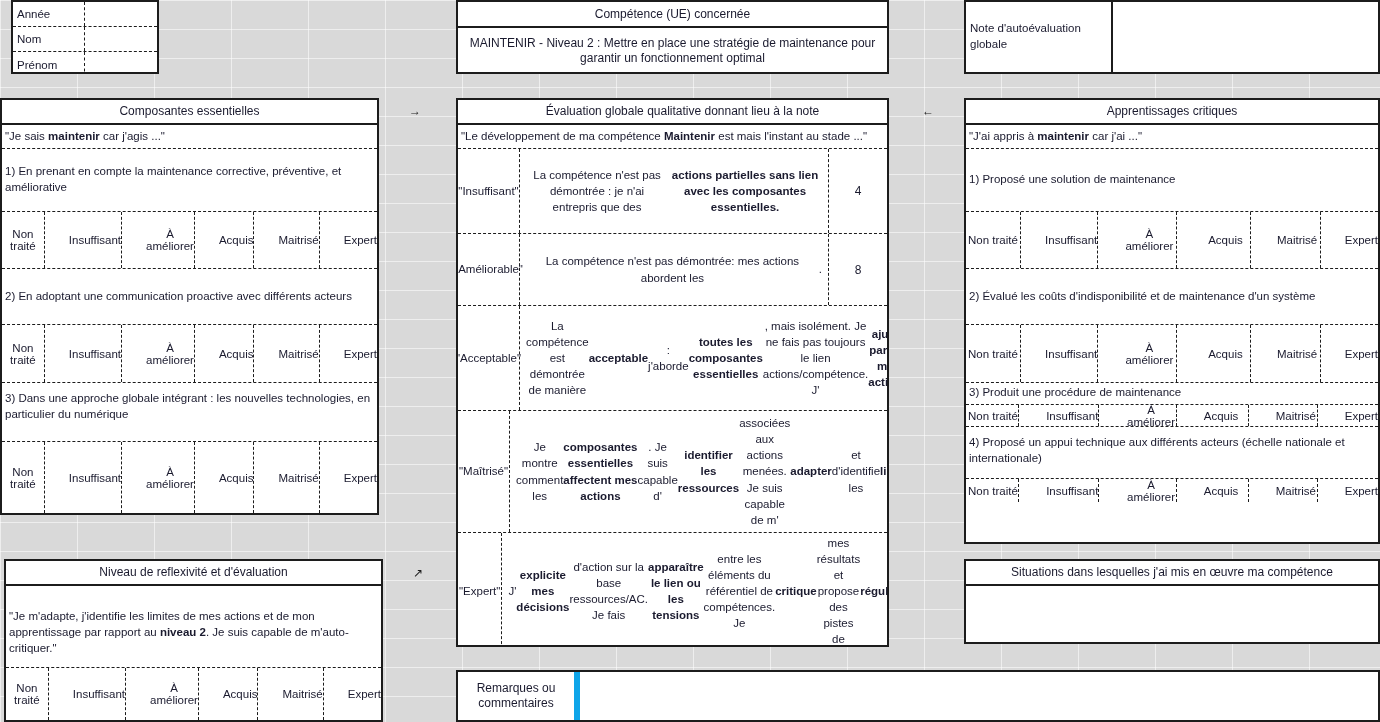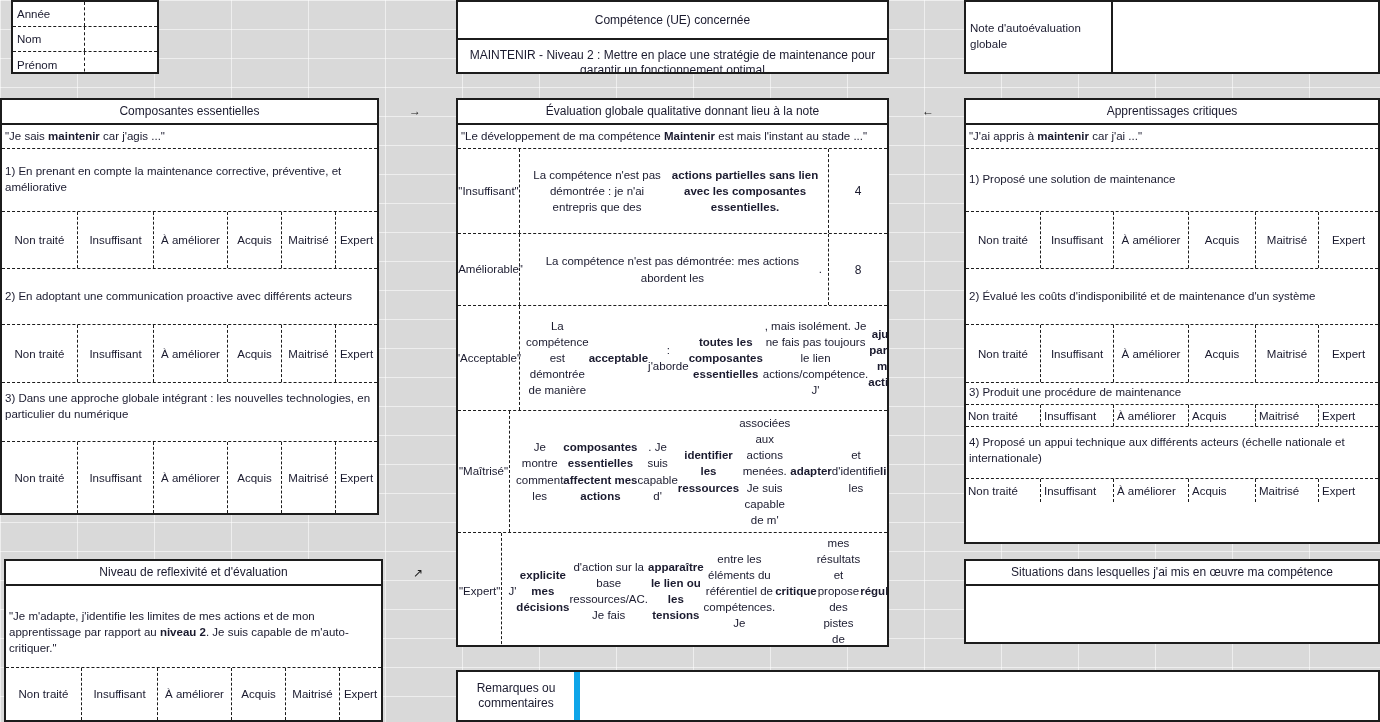--- a/index.html
+++ b/index.html
@@ -42,21 +42,21 @@
 
   
   .idrow { display: flex; height: 25px; align-items: center; }
   .idlab { width: 72px; font-size: 11.5px; padding-left: 4px; border-right: 1px dashed #1c1c1c; height: 100%; display: flex; align-items: center;}
   .idval { flex: 1; height: 100%; }
 
   
   .stmt { font-size: 11.5px; padding: 4px 2px 4px 3px; line-height: 1.3; }
 
   
-  .scale { display: flex; }
+  .scale { display: flex; gap: 24px; }
   .scale > div {
     font-size: 11.5px;
     display: flex; align-items: center; justify-content: center;
     border-right: 1px dashed #1c1c1c;
     text-align: center;
   }
   .scale > div:last-child { border-right: none; }
 
   
   .item { font-size: 11.5px; line-height: 1.35; padding: 4px 2px 4px 3px; display: flex; align-items: center; }
@@ -97,21 +97,21 @@
       <div class="idlab">Nom</div>
       <div class="idval"></div>
     </div>
     <div class="idrow">
       <div class="idlab">Prénom</div>
       <div class="idval"></div>
     </div>
   </div>
 
   <div class="blk" style="left:456px; top:0px; width:433px; height:74px;">
-    <div class="hdr solid-b" style="height:38px;">Compétence (UE) concernée</div>
+    <div class="hdr solid-b" style="height:26px;">Compétence (UE) concernée</div>
     <div class="hdr" style="height:46px; padding:2px 10px;">MAINTENIR - Niveau 2 : Mettre en place une stratégie de maintenance pour garantir un fonctionnement optimal</div>
   </div>
 
   <div class="blk" style="left:964px; top:0px; width:416px; height:74px;">
     <div class="row" style="height:100%;">
       <div class="cellpad" style="width:147px; display:flex; align-items:center; border-right:2px solid #1c1c1c;">Note d'autoévaluation globale</div>
       <div style="flex:1;"></div>
     </div>
   </div>
 

